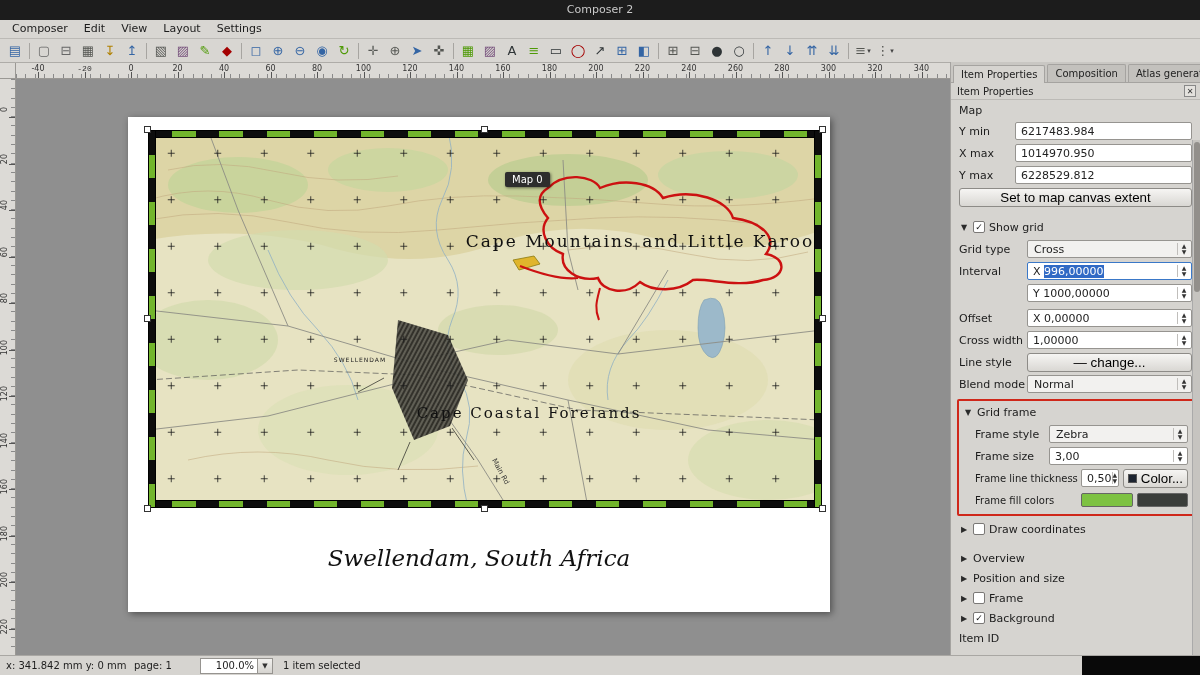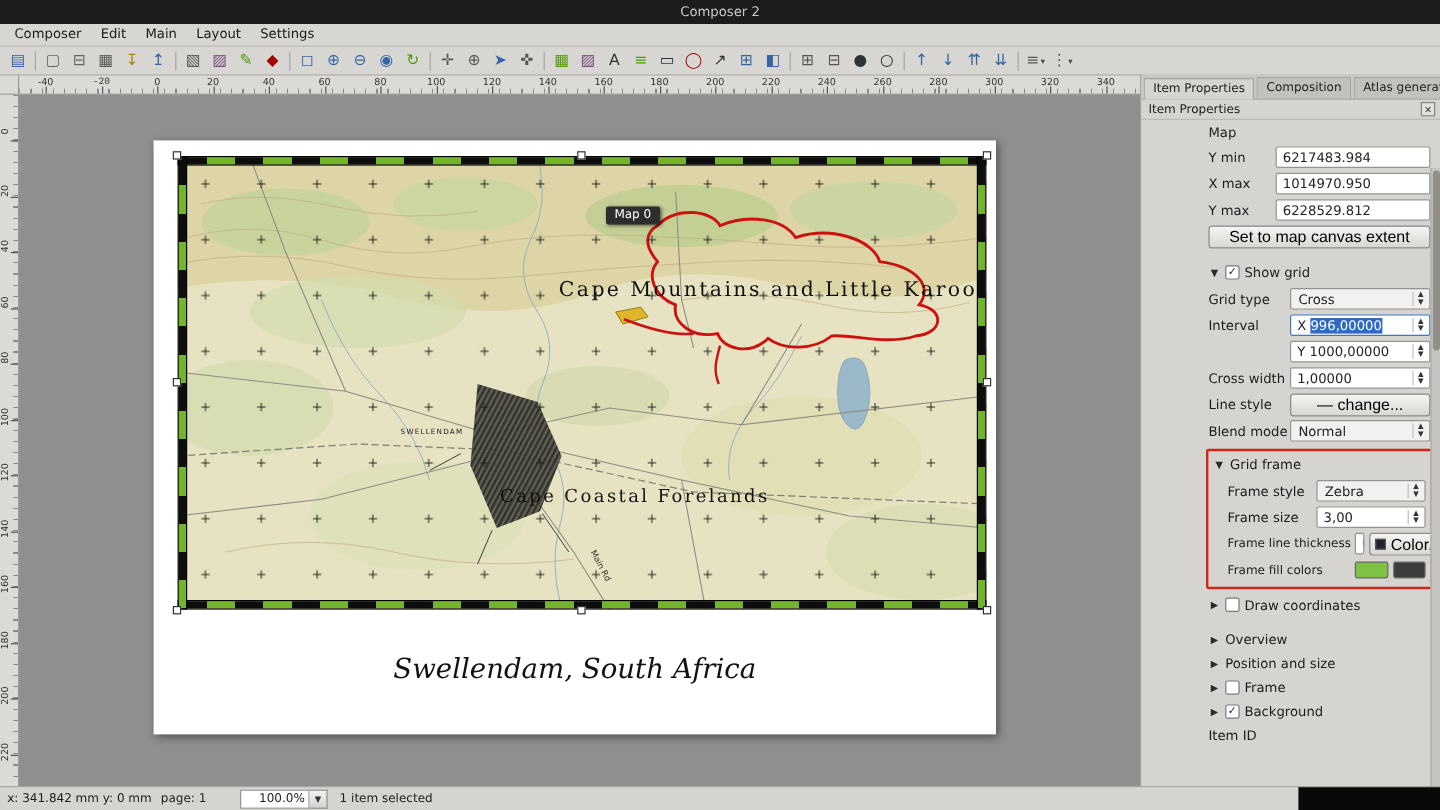--- a/index.html
+++ b/index.html
@@ -43,21 +43,21 @@
   .map-tooltip { position:absolute; left:357px; top:42px; background:#2d2d2d; color:#fff; font-size:10px; padding:2px 7px; border-radius:2px; box-shadow:1px 1px 3px rgba(0,0,0,.5); }
   .page-title { position:absolute; left:0; top:428px; width:100%; text-align:center; font-family:"DejaVu Serif","Liberation Serif",serif; font-style:italic; font-size:23px; color:#111; }
 
   
   .panel { position:absolute; left:950px; top:62px; width:250px; height:593px; background:#d6d4d0; border-left:1px solid #a5a3a0; overflow:hidden; }
   .panel-tabs { display:flex; height:21px; background:#c9c7c3; border-bottom:1px solid #a5a3a0; align-items:flex-end; }
   .ptab { padding:3px 7px 3px 7px; font-size:10px; border:1px solid #a5a3a0; border-bottom:none; background:#c3c1bd; margin-left:2px; border-radius:2px 2px 0 0; white-space:nowrap; }
   .ptab.active { background:#d6d4d0; position:relative; top:1px; }
   .panel-titlebar { height:17px; display:flex; align-items:center; padding:0 4px 0 6px; font-size:10px; border-bottom:1px solid #bcbab6; }
   .close-box { margin-left:auto; width:12px; height:12px; border:1px solid #888; display:flex; align-items:center; justify-content:center; font-size:8px; color:#333; background:#e4e2de; }
-  .panel-body { position:relative; padding:2px 6px 0 6px; height:555px; overflow:hidden;margin-left:48px; }
+  .panel-body { position:relative; padding:2px 6px 0 6px; height:555px; overflow:hidden; }
   .section-label { font-size:11px; padding:2px 0 3px 2px; }
   .prow { height:22px; display:flex; align-items:center; gap:4px; padding:0 2px; }
   .plabel { color:#1c1c1c; white-space:nowrap; }
   .w52 { width:52px; } .w64 { width:64px; } .w70 { width:70px; } .w102 { width:102px; font-size:10px; }
   .flex1 { flex:1; }
   .tfield { background:#fff; border:1px solid #969490; border-radius:2px; height:18px; display:flex; align-items:center; padding:0 1px 0 5px; overflow:hidden; }
   .tfield .val { flex:1; white-space:nowrap; }
   .tfield.hl { border:1px solid #3a78c8; }
   .selblue { background:#316ac5; color:#fff; }
   .spinners { margin-left:auto; width:13px; display:flex; flex-direction:column; align-items:center; line-height:6px; font-size:6px; color:#333; border-left:1px solid #c0bebb; }
@@ -88,21 +88,21 @@
 
 <div class="app">
 
   <div class="titlebar">
     <span>Composer 2</span>
   </div>
 
   <div class="menubar">
       <span class="menu-item">Composer</span>
       <span class="menu-item">Edit</span>
-      <span class="menu-item">Main</span>
+      <span class="menu-item">View</span>
       <span class="menu-item">Layout</span>
       <span class="menu-item">Settings</span>
     </div>
 
   <div class="toolbar">
       <span class="tbi" style="color: rgb(52, 101, 164);">▤</span>
       <span class="tb-sep"></span>
       <span class="tbi" style="color: rgb(102, 102, 102);">▢</span>
       <span class="tbi" style="color: rgb(102, 102, 102);">⊟</span>
       <span class="tbi" style="color: rgb(85, 87, 83);">▦</span>
@@ -373,20 +373,30 @@
       <div class="prow">
         <span class="plabel w64"></span>
         <div class="tfield flex1">
           <span class="val">Y 1000,00000</span>
           <span class="spinners">
               <span>▲</span>
               <span>▼</span>
             </span>
         </div>
       </div>
+      <div class="prow" style="margin-top:3px">
+        <span class="plabel w64">Offset</span>
+        <div class="tfield flex1">
+          <span class="val">X 0,00000</span>
+          <span class="spinners">
+              <span>▲</span>
+              <span>▼</span>
+            </span>
+        </div>
+      </div>
       <div class="prow">
         <span class="plabel w64">Cross width</span>
         <div class="tfield flex1">
           <span class="val">1,00000</span>
           <span class="spinners">
               <span>▲</span>
               <span>▼</span>
             </span>
         </div>
       </div>

